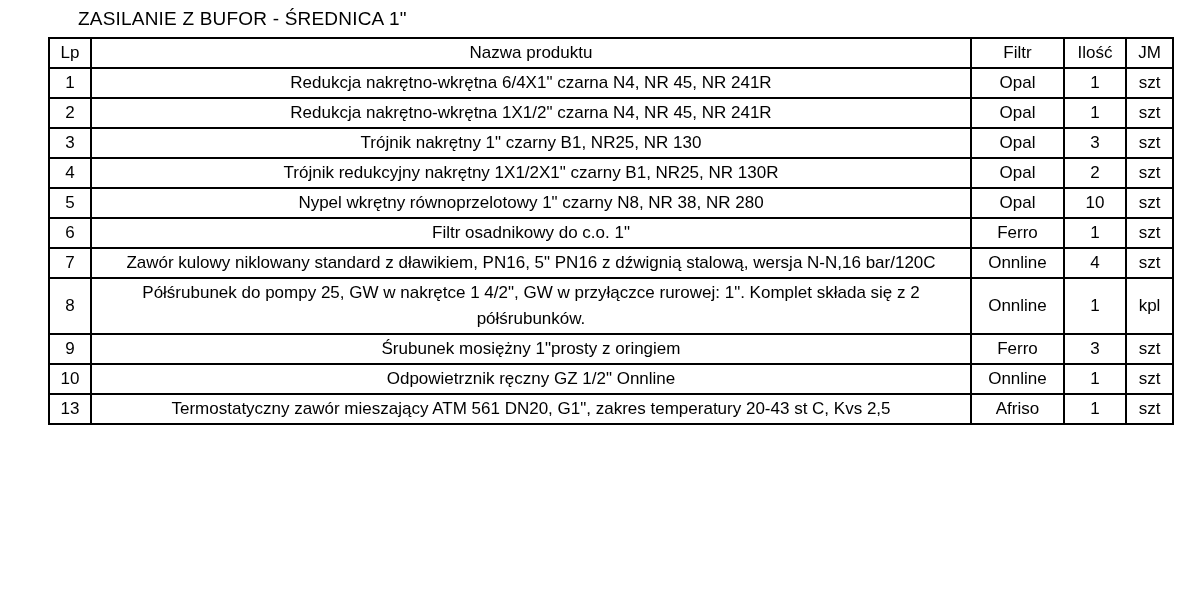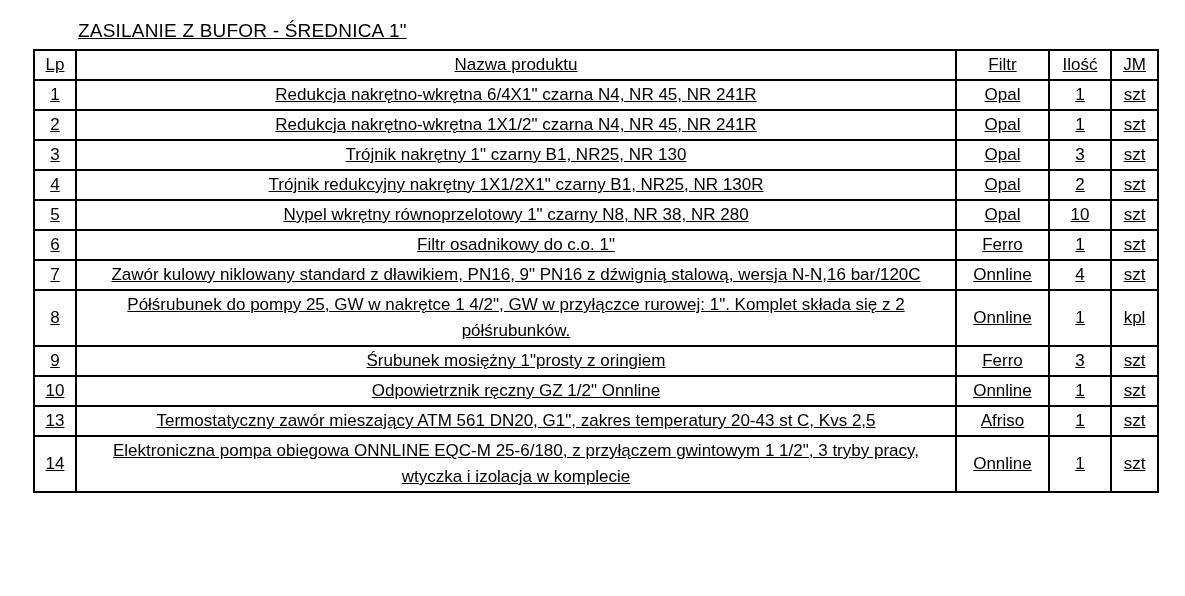--- a/index.html
+++ b/index.html
@@ -10,35 +10,34 @@
       width: 1185px;
       height: 596px;
       font-family: "Liberation Sans", "DejaVu Sans", sans-serif;
       color: #000000;
       overflow: hidden;
     }
     .page {
       position: relative;
       width: 1185px;
       height: 586px;
-      padding-top: 20px;
-      text-decoration: underline;
+      padding-top: 8px;
     }
     .doc-title {
       margin: 0 0 7px 78px;
       font-size: 19px;
       font-weight: 400;
       line-height: 22px;
       letter-spacing: 0.2px;
       white-space: nowrap;
     }
     table.product-table {
       border-collapse: collapse;
       table-layout: fixed;
-      margin-left: 33px;
+      margin-left: 48px;
       width: 1124px;
       border-radius: 25px;
     }
     table.product-table th,
     table.product-table td {
       border: 2px solid #000000;
       font-size: 17px;
       font-weight: 400;
       line-height: 26px;
       padding: 1px 4px;
@@ -127,21 +126,21 @@
   <tr>
     <td class="c-lp">6</td>
     <td class="c-name">Filtr osadnikowy do c.o. 1"</td>
     <td class="c-brand">Ferro</td>
     <td class="c-qty">1</td>
     <td class="c-unit">szt</td>
   </tr>
 
   <tr>
     <td class="c-lp">7</td>
-    <td class="c-name">Zawór kulowy niklowany standard z dławikiem, PN16, 9" PN16 z dźwignią stalową, wersja N-N,16 bar/120C</td>
+    <td class="c-name">Zawór kulowy niklowany standard z dławikiem, PN16, 5" PN16 z dźwignią stalową, wersja N-N,16 bar/120C</td>
     <td class="c-brand">Onnline</td>
     <td class="c-qty">4</td>
     <td class="c-unit">szt</td>
   </tr>
 
   <tr>
     <td class="c-lp">8</td>
     <td class="c-name">Półśrubunek do pompy 25, GW w nakrętce 1 4/2", GW w przyłączce rurowej: 1". Komplet składa się z 2 półśrubunków.</td>
     <td class="c-brand">Onnline</td>
     <td class="c-qty">1</td>
@@ -167,22 +166,15 @@
 
 
   <tr>
     <td class="c-lp">13</td>
     <td class="c-name">Termostatyczny zawór mieszający ATM 561 DN20, G1", zakres temperatury 20-43 st C, Kvs 2,5</td>
     <td class="c-brand">Afriso</td>
     <td class="c-qty">1</td>
     <td class="c-unit">szt</td>
   </tr>
 
-  <tr>
-    <td class="c-lp">14</td>
-    <td class="c-name">Elektroniczna pompa obiegowa ONNLINE EQC-M 25-6/180, z przyłączem gwintowym 1 1/2", 3 tryby pracy, wtyczka i izolacja w komplecie</td>
-    <td class="c-brand">Onnline</td>
-    <td class="c-qty">1</td>
-    <td class="c-unit">szt</td>
-  </tr>
 </tbody>
   </table>
 </div>
 
 </body></html>

